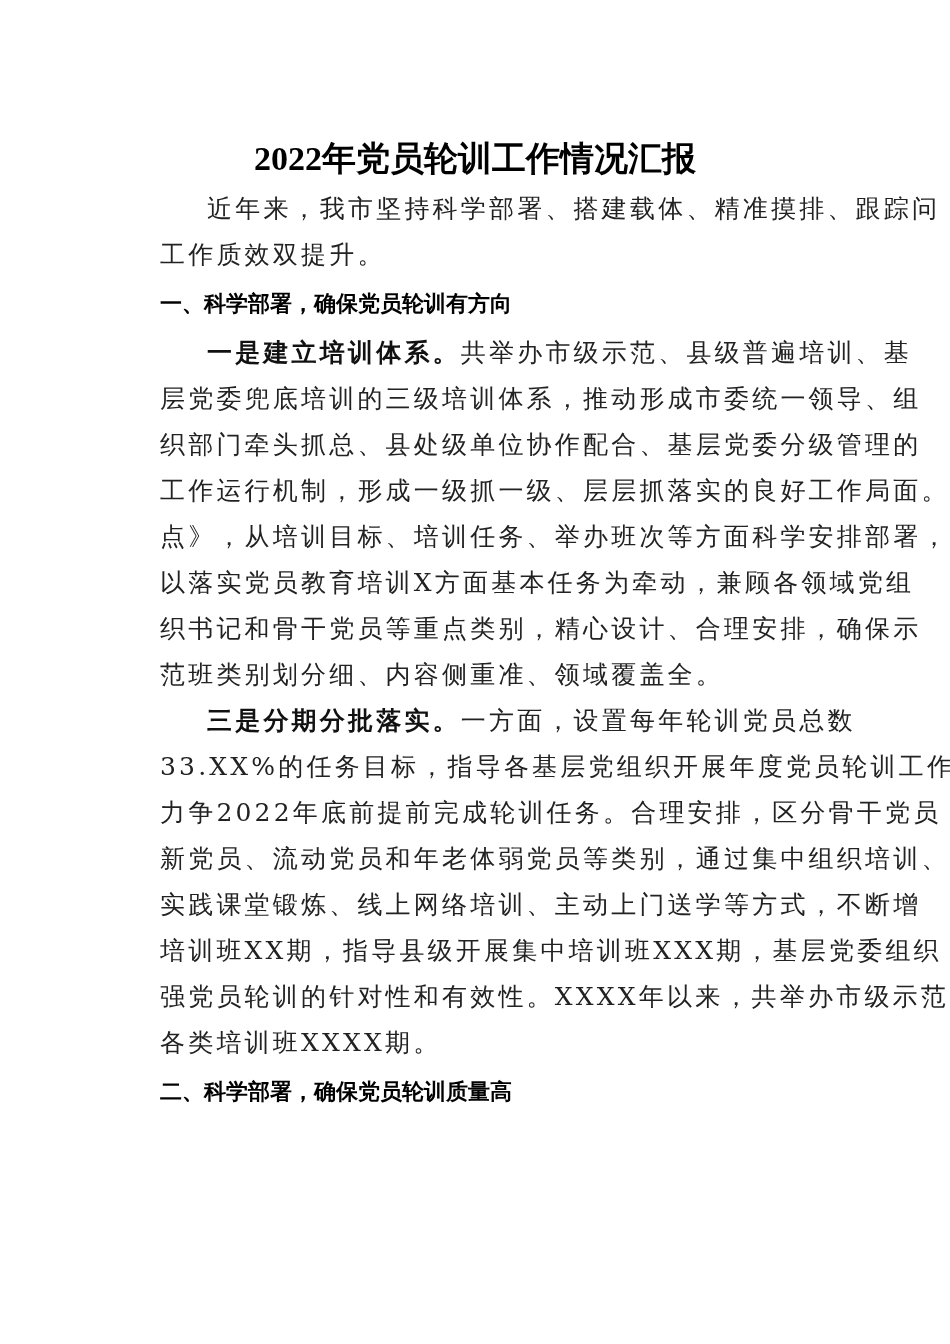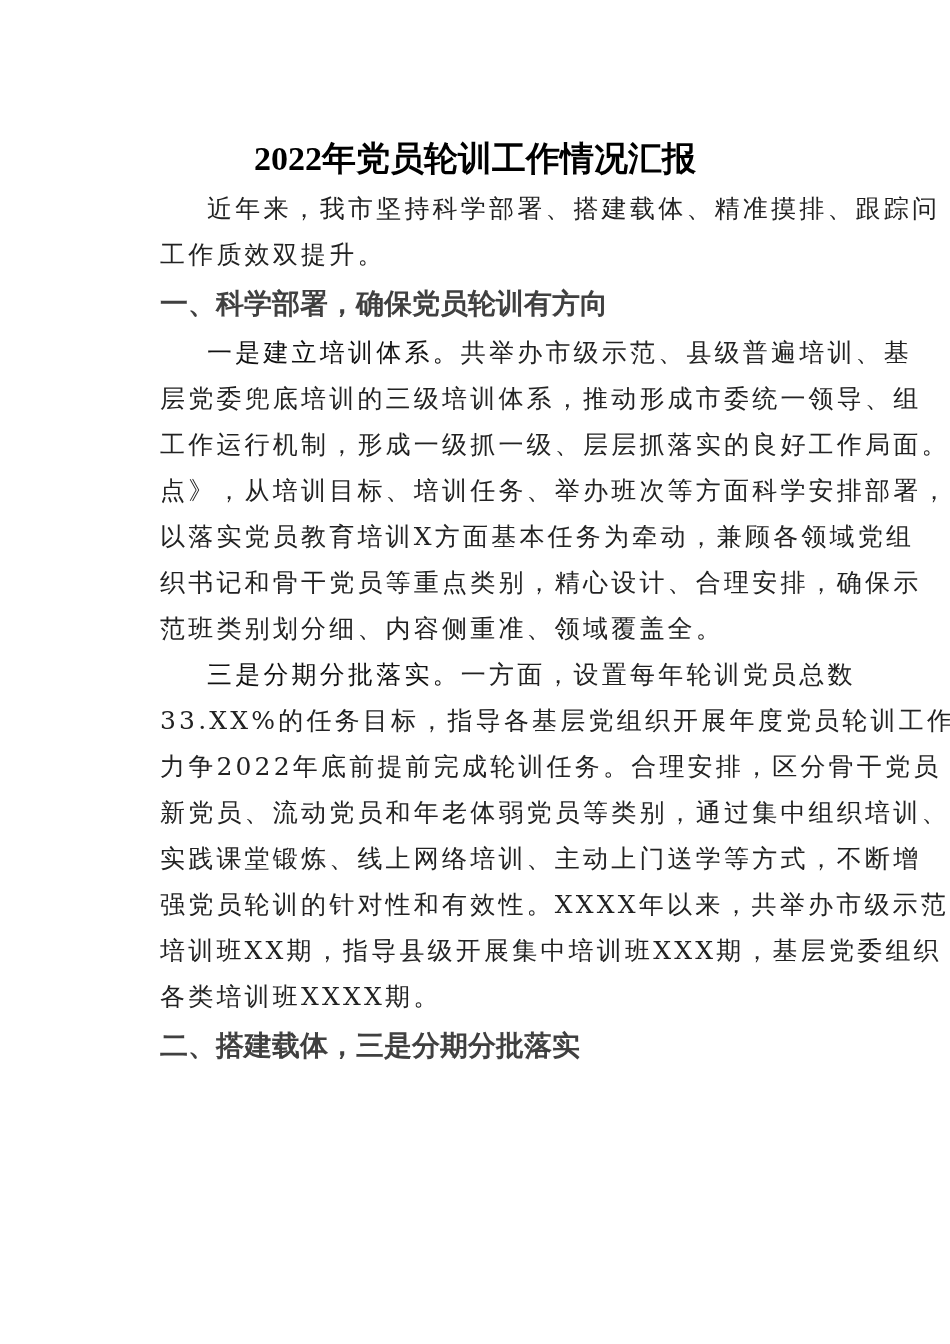--- a/index.html
+++ b/index.html
@@ -5,59 +5,60 @@
   html, body { margin: 0; padding: 0; background: #ffffff; }
   body { width: 950px; height: 1344px; position: relative; overflow: hidden;
          font-family: "DejaVu Serif", "Liberation Serif", serif; color: #111; }
   .page { position: absolute; left: 0; top: 0; width: 776px; height: 1344px; background: #fff; }
   .title { position: absolute; top: 134px; left: 0; width: 950px; text-align: center;
            font-family: "Liberation Serif", "DejaVu Serif", serif; font-weight: bold;
            font-size: 34px; line-height: 50px; letter-spacing: 0px; color: #000; }
   .body { position: absolute; left: 113px; top: 186px; width: 722px; }
   .p { font-size: 25px; line-height: 46px; margin: 0; text-indent: 47px;
        letter-spacing: 3.2px; text-align: justify; color: #222; white-space: normal; }
-  .p .lead { font-weight: normal; color: #111; }
-  .h { font-family: "DejaVu Sans", "Liberation Sans", sans-serif; font-size: 28px; line-height: 46px;
-       margin: 3px 0; text-indent: 47px; font-weight: bold; letter-spacing: 0px; color: #404040; }
+  .p .lead { font-weight: bold; color: #111; }
+  .h { font-family: "DejaVu Sans", "Liberation Sans", sans-serif; font-size: 22px; line-height: 46px;
+       margin: 3px 0; text-indent: 47px; font-weight: bold; letter-spacing: 0px; color: #000000; }
   .line { display: block; white-space: nowrap; }
   .line.first { padding-left: 47px; }
 </style>
 </head>
 <body>
 
 <div class="page">
   <div class="title">2022年党员轮训工作情况汇报</div>
 
   <div class="body">
     <div class="p">
       <span class="line first">近年来，我市坚持科学部署、搭建载体、精准摸排、跟踪问</span>
       <span class="line">工作质效双提升。</span>
     </div>
 
     <div class="h">一、科学部署，确保党员轮训有方向</div>
 
     <div class="p">
       <span class="line first"><span class="lead">一是建立培训体系。</span><span>共举办市级示范、县级普遍培训、基</span></span>
       <span class="line">层党委兜底培训的三级培训体系，推动形成市委统一领导、组</span>
+      <span class="line">织部门牵头抓总、县处级单位协作配合、基层党委分级管理的</span>
       <span class="line">工作运行机制，形成一级抓一级、层层抓落实的良好工作局面。</span>
     </div>
 
     <div class="p">
       <span class="line">点》，从培训目标、培训任务、举办班次等方面科学安排部署，</span>
       <span class="line">以落实党员教育培训X方面基本任务为牵动，兼顾各领域党组</span>
       <span class="line">织书记和骨干党员等重点类别，精心设计、合理安排，确保示</span>
       <span class="line">范班类别划分细、内容侧重准、领域覆盖全。</span>
     </div>
 
     <div class="p">
       <span class="line first"><span class="lead">三是分期分批落实。</span><span>一方面，设置每年轮训党员总数</span></span>
       <span class="line">33.XX%的任务目标，指导各基层党组织开展年度党员轮训工作，</span>
       <span class="line">力争2022年底前提前完成轮训任务。合理安排，区分骨干党员</span>
       <span class="line">新党员、流动党员和年老体弱党员等类别，通过集中组织培训、</span>
       <span class="line">实践课堂锻炼、线上网络培训、主动上门送学等方式，不断增</span>
+      <span class="line">培训班XX期，指导县级开展集中培训班XXX期，基层党委组织</span>
       <span class="line">强党员轮训的针对性和有效性。XXXX年以来，共举办市级示范</span>
-      <span class="line">培训班XX期，指导县级开展集中培训班XXX期，基层党委组织</span>
       <span class="line">各类培训班XXXX期。</span>
     </div>
 
-    <div class="h">二、搭建载体，三是分期分批落实</div>
+    <div class="h">二、科学部署，确保党员轮训质量高</div>
   </div>
 </div>
 
 </body></html>

